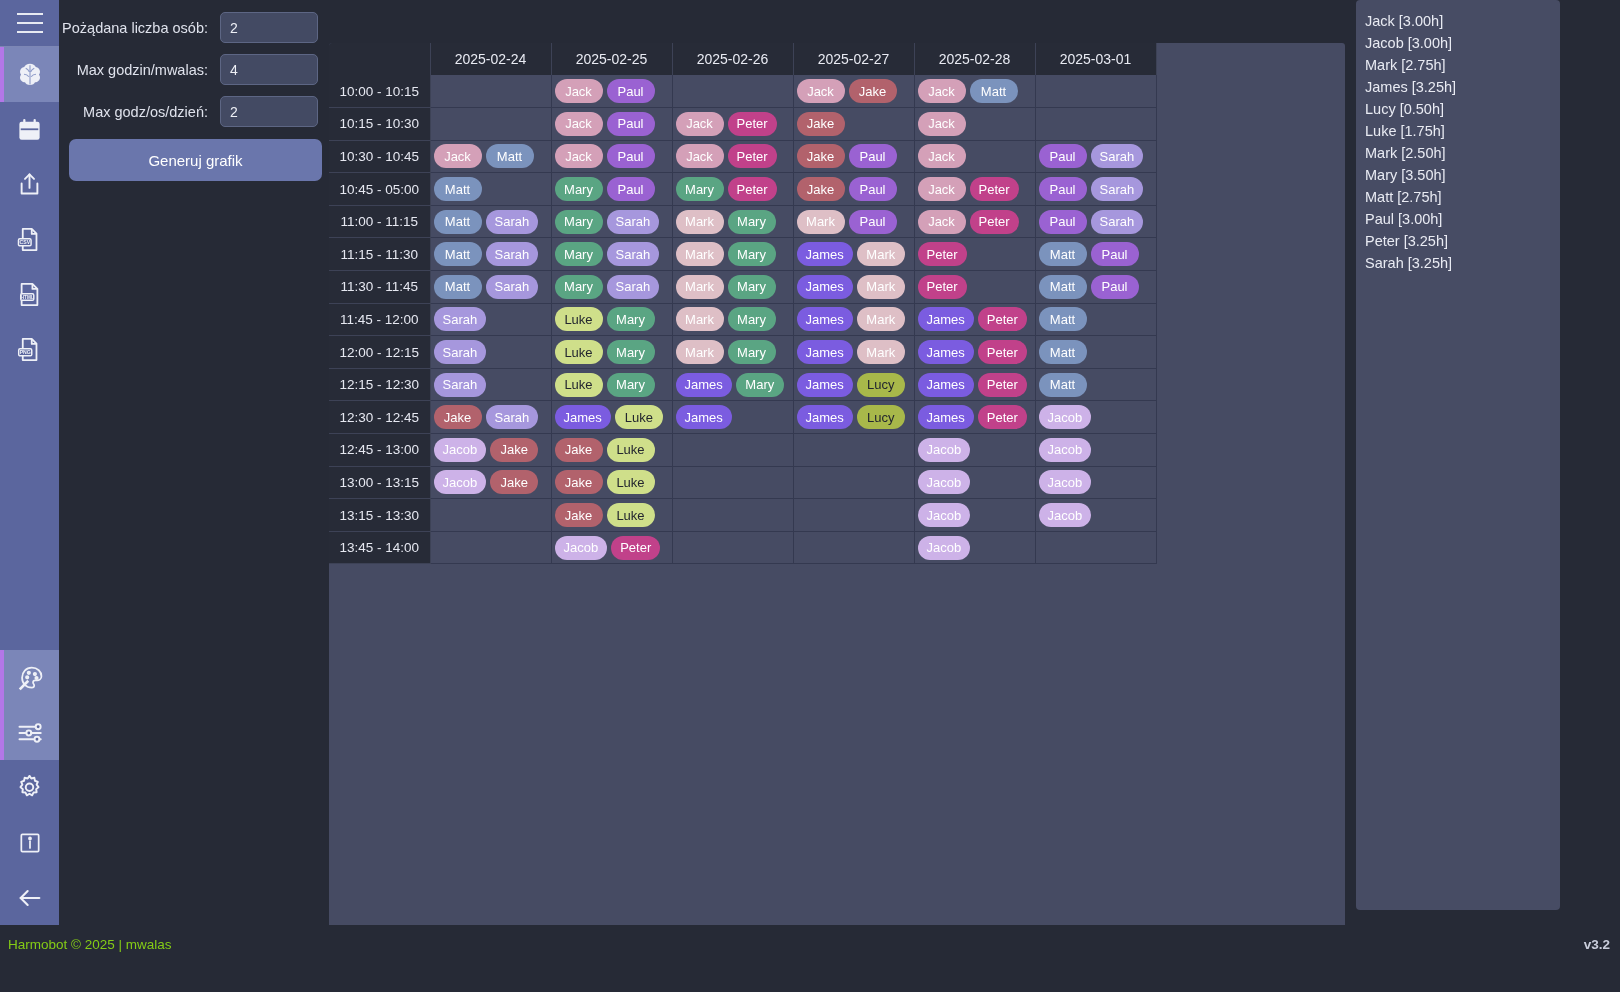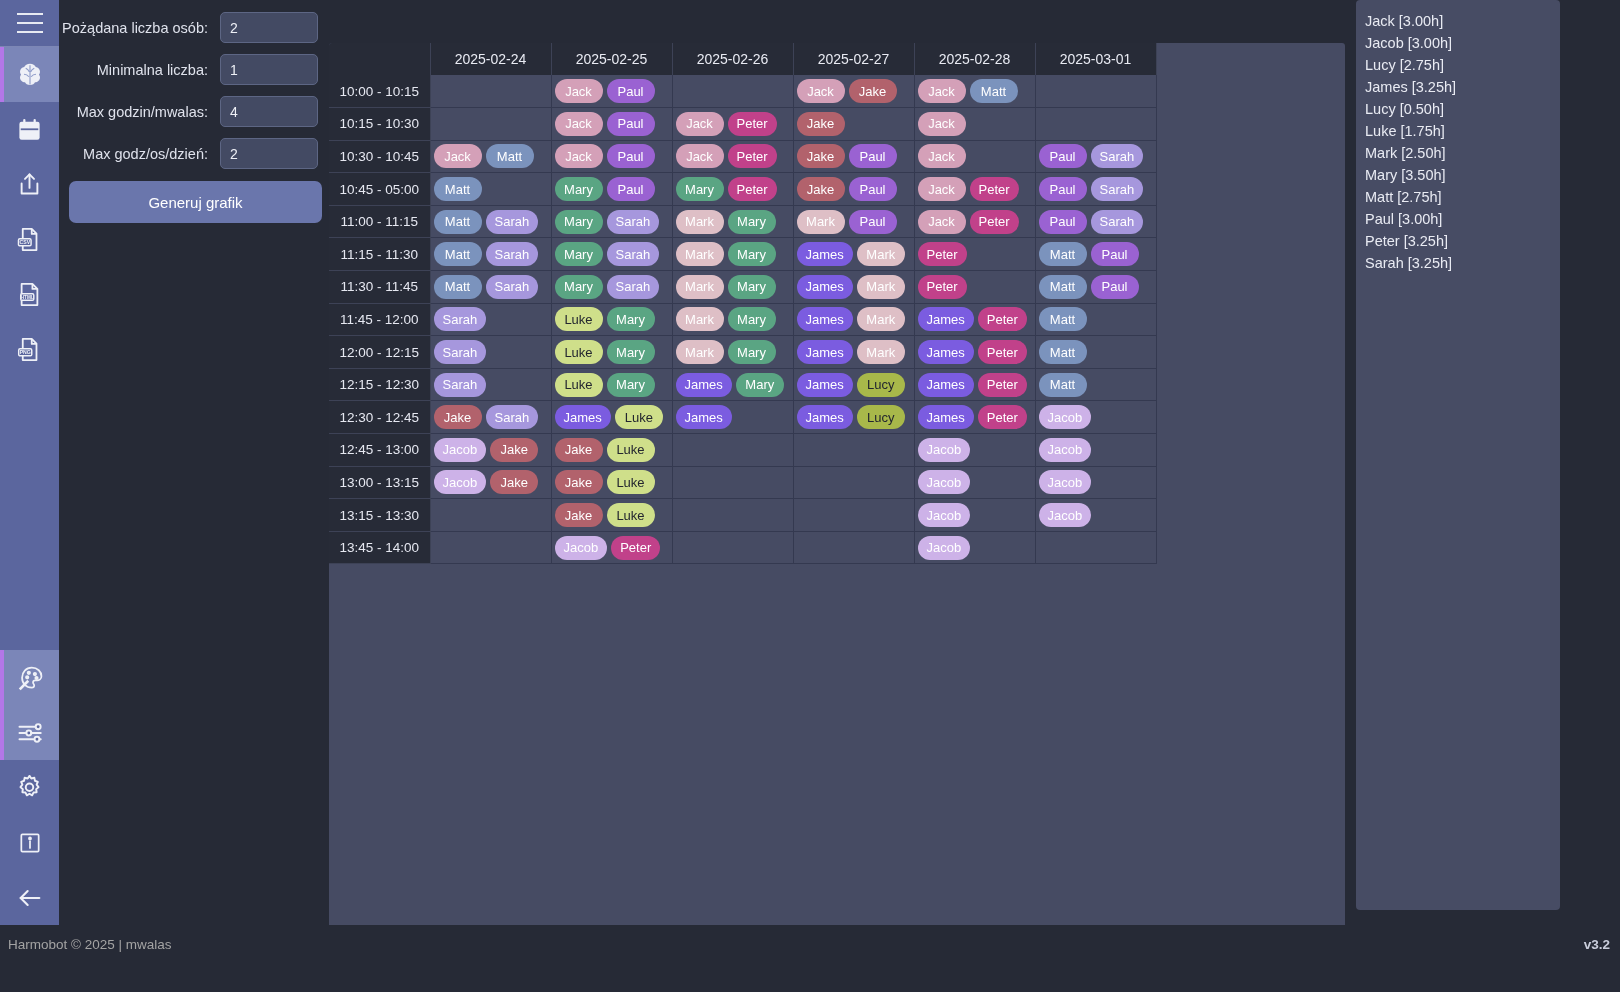--- a/index.html
+++ b/index.html
@@ -102,21 +102,21 @@
     position: absolute; left: 1356px; top: 0; width: 204px; height: 910px;
     background: #474c64; border-radius: 4px; padding: 10px 0 0 9px;
   }
   .sum-line { color: #e9ebf3; font-size: 14.5px; line-height: 22px; white-space: nowrap; }
 
   
   #footer {
     position: absolute; left: 0; top: 925px; width: 1620px; height: 67px;
     background: #262a36;
   }
-  #footer .fl { position: absolute; left: 8px; top: 12px; color: #a3a3a3; font-size: 13.5px; }
+  #footer .fl { position: absolute; left: 8px; top: 12px; color: #84cc16; font-size: 13.5px; }
   #footer .fr { position: absolute; right: 10px; top: 12px; color: #c9cddb; font-size: 13.5px; font-weight: bold; }
 </style>
 </head>
 <body>
 
 <div id="app">
 
   <div id="sidebar">
 
     <div class="sb-hamburger">
@@ -245,24 +245,20 @@
     </div>
   </div>
 
   <div id="controls">
     <div id="ctrl-fields">
         <div class="ctrl-row">
           <div class="ctrl-label">Pożądana liczba osób:</div>
           <input class="ctrl-input" type="text" value="2" style="">
         </div>
         <div class="ctrl-row">
-          <div class="ctrl-label">Minimalna liczba:</div>
-          <input class="ctrl-input" type="text" value="1" style="">
-        </div>
-        <div class="ctrl-row">
           <div class="ctrl-label">Max godzin/mwalas:</div>
           <input class="ctrl-input" type="text" value="4" style="">
         </div>
         <div class="ctrl-row">
           <div class="ctrl-label">Max godz/os/dzień:</div>
           <input class="ctrl-input" type="text" value="2" style="">
         </div>
       </div>
     <button class="gen-btn">Generuj grafik</button>
   </div>
@@ -798,21 +794,21 @@
             </td>
           </tr>
         </tbody>
     </table>
   </div>
 
   <div id="summary">
     <div id="sum-list">
         <div class="sum-line">Jack [3.00h]</div>
         <div class="sum-line">Jacob [3.00h]</div>
-        <div class="sum-line">Lucy [2.75h]</div>
+        <div class="sum-line">Mark [2.75h]</div>
         <div class="sum-line">James [3.25h]</div>
         <div class="sum-line">Lucy [0.50h]</div>
         <div class="sum-line">Luke [1.75h]</div>
         <div class="sum-line">Mark [2.50h]</div>
         <div class="sum-line">Mary [3.50h]</div>
         <div class="sum-line">Matt [2.75h]</div>
         <div class="sum-line">Paul [3.00h]</div>
         <div class="sum-line">Peter [3.25h]</div>
         <div class="sum-line">Sarah [3.25h]</div>
       </div>

